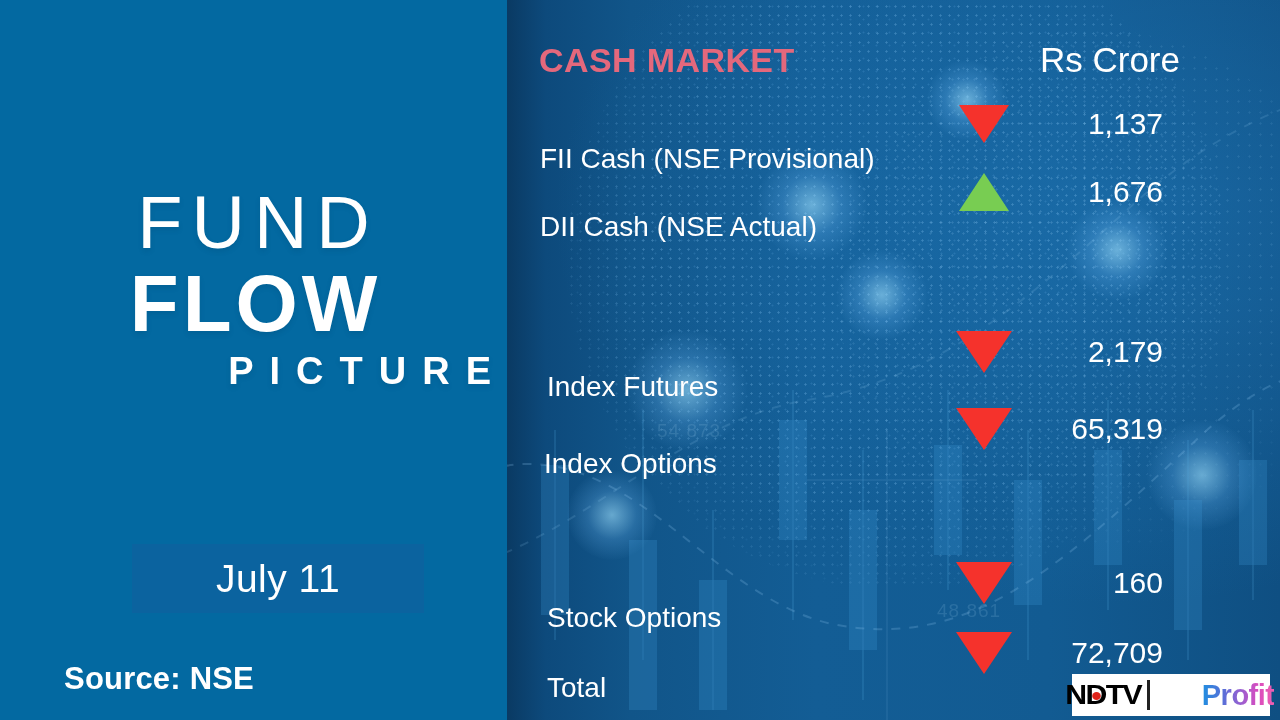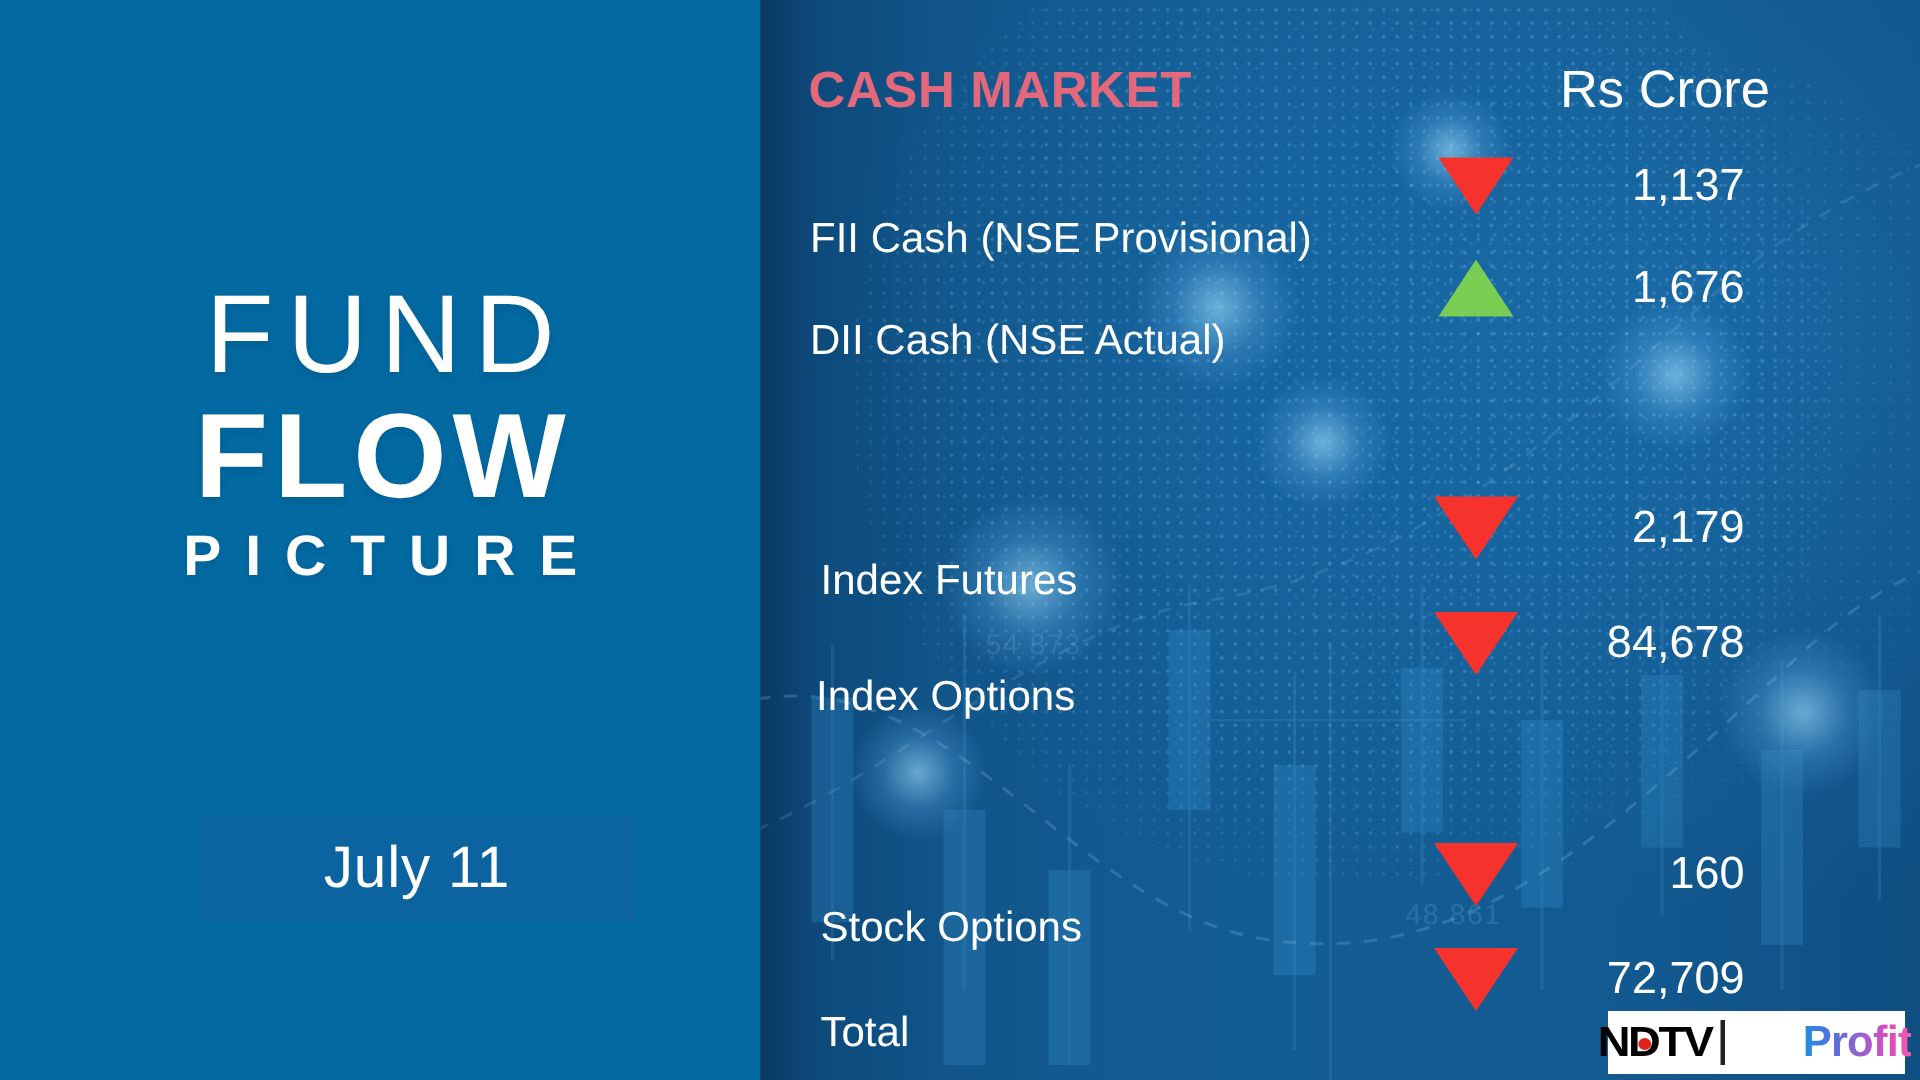--- a/index.html
+++ b/index.html
@@ -56,20 +56,21 @@
   }
   .brand-picture {
     display: block;
     font-weight: 600;
     font-size: 38px;
     line-height: 52px;
     letter-spacing: 16px;
     color: #ffffff;
     text-indent: 16px;
     text-shadow: 0 3px 5px rgba(0,60,100,0.18);
+    text-align: right;
   }
 
   .date-badge {
     position: absolute;
     left: 132px; top: 544px;
     width: 292px; height: 69px;
     background: #0b639f;
     display: flex;
     align-items: center;
     justify-content: center;
@@ -275,20 +276,21 @@
     <div class="brand-block">
       <span class="brand-fund">FUND</span>
       <span class="brand-flow">FLOW</span>
       <span class="brand-picture">PICTURE</span>
     </div>
 
     <div class="date-badge">
       <span class="date-badge-text">July 11</span>
     </div>
 
+    <div class="source-text">Source: NSE</div>
   </div>
 
   <div class="right-panel">
 
     <div class="globe-dots"></div>
     <div class="globe-dots2"></div>
 
     <div class="glow" style="left:250px;  top:150px; width:110px; height:110px;"></div>
     <div class="glow" style="left:330px;  top:250px; width:90px;  height:90px;"></div>
     <div class="glow" style="left:120px;  top:330px; width:120px; height:120px;"></div>
@@ -365,21 +367,21 @@
           <div class="tri tri-down"></div>
         </div>
         <div class="row-value">2,179</div>
       </div>
 
       <div class="row" style="top:403px;text-decoration:underline;">
         <div class="row-label" style="left:37px;">Index Options</div>
         <div class="row-arrow">
           <div class="tri tri-down"></div>
         </div>
-        <div class="row-value">84,678</div>
+        <div class="row-value">65,319</div>
       </div>
 
 
       <div class="row" style="top:557px;">
         <div class="row-label" style="left:40px;">Stock Options</div>
         <div class="row-arrow">
           <div class="tri tri-down"></div>
         </div>
         <div class="row-value">160</div>
       </div>

